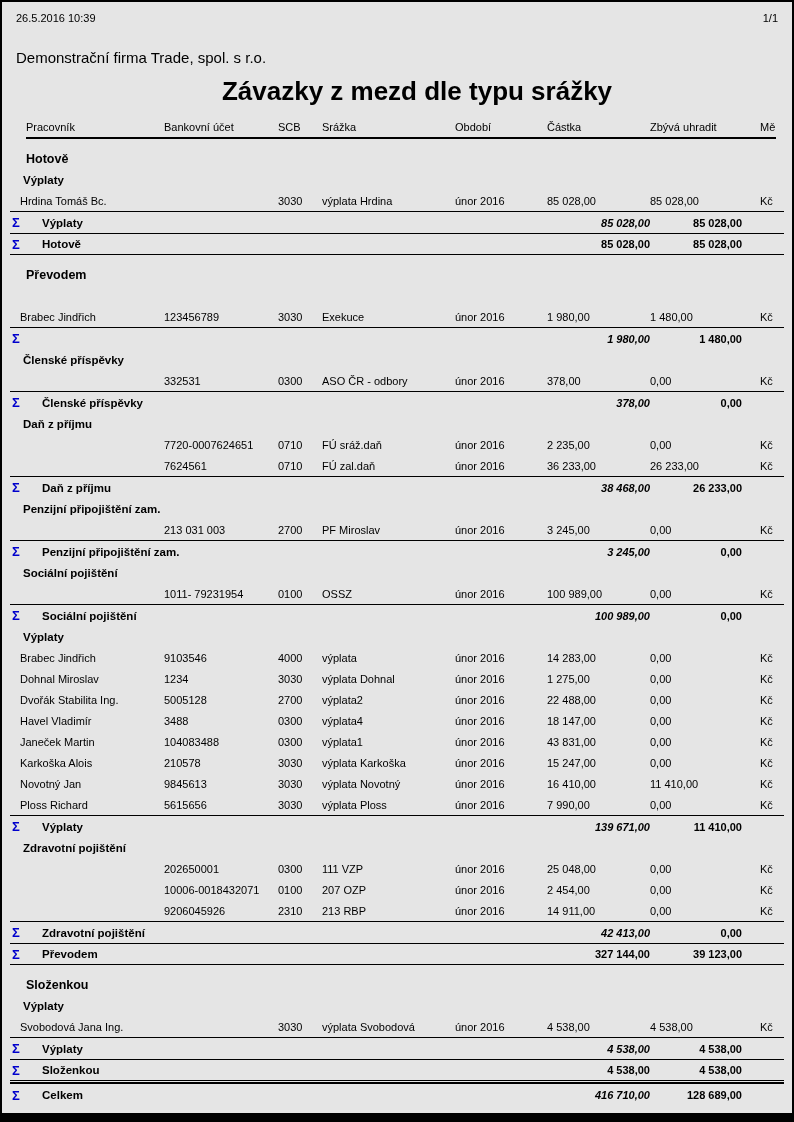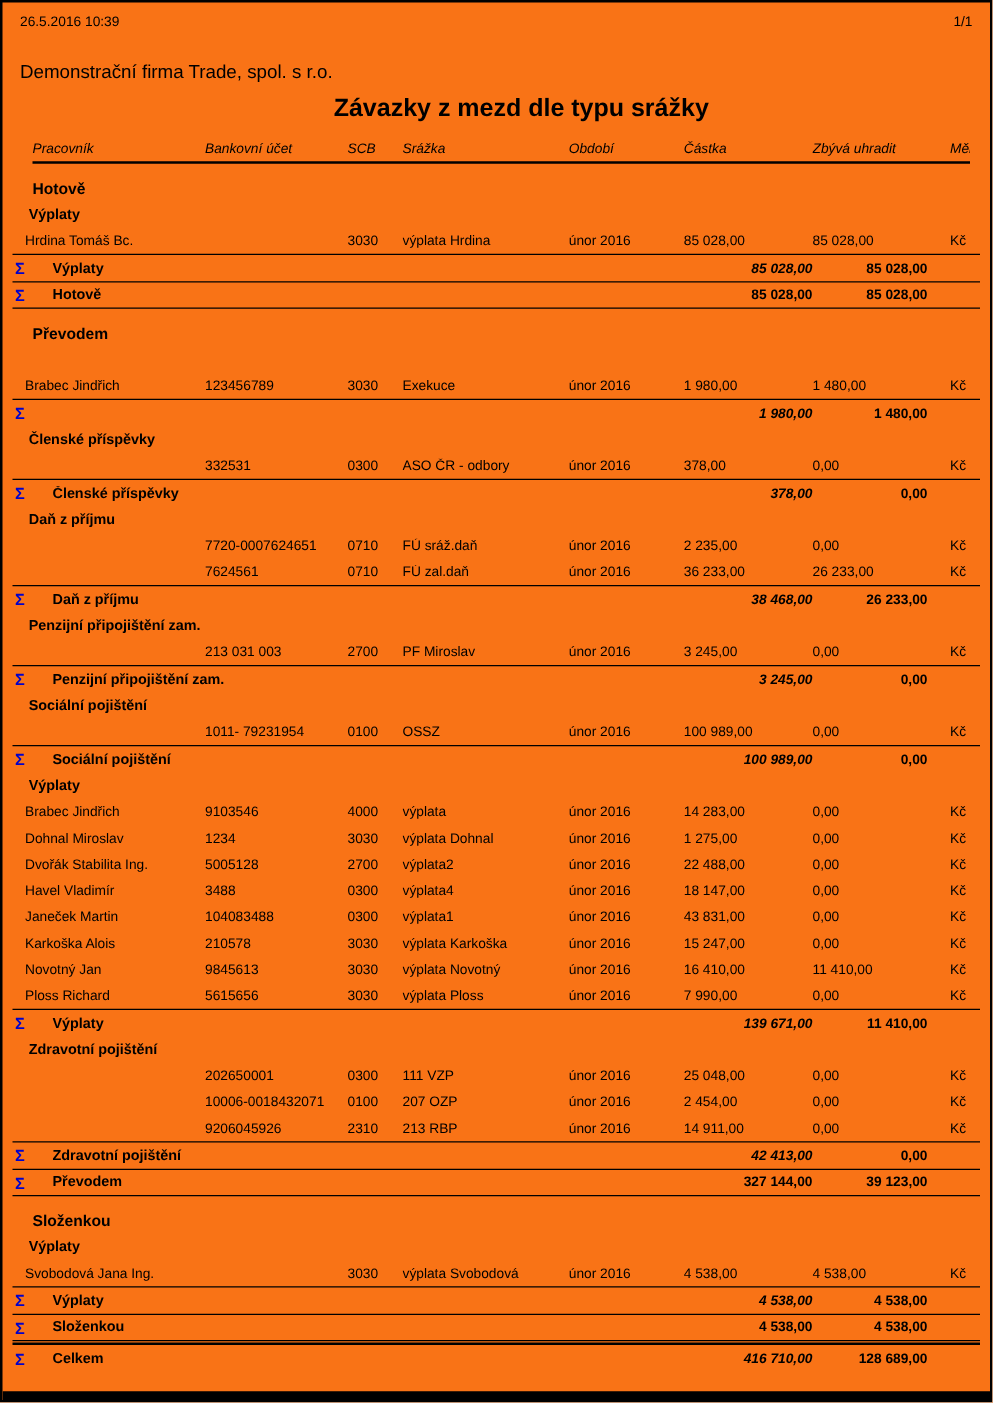--- a/index.html
+++ b/index.html
@@ -1,30 +1,30 @@
 <!DOCTYPE html>
 <html><head>
 <meta charset="utf-8">
 <style>
   html,body { margin:0; padding:0; background:#ffffff; }
   .page {
     position:relative;
     width:794px; height:1122px;
     box-sizing:border-box;
     border:2px solid #000;
-    background:#f97316;
+    background:#e5e5e5;
     color:#000;
     font-family:"Liberation Sans","DejaVu Sans",sans-serif;
     overflow:hidden;
   }
   .bottom-bar { position:absolute; left:0; right:0; bottom:0; height:7px; background:#000; }
 
   .header-meta { display:flex; justify-content:space-between; padding:10px 14px 0 14px; font-size:11px; }
   .company { padding:1px 14px 0 14px; font-size:15px;margin-top:24px; }
-  .title { text-align:center; font-size:20px; font-weight:bold; margin:10px 0 10px 0;padding-left:40px; }
+  .title { text-align:center; font-size:26px; font-weight:bold; margin:10px 0 10px 0;padding-left:40px; }
 
   .content { padding:0 8px; }
 
   .row {
     display:grid;
     box-sizing:border-box;
     grid-template-columns:154px 114px 44px 133px 92px 103px 92px 42px;
     align-items:center;
     height:21px;
     font-size:11px;
@@ -33,21 +33,20 @@
   .c { overflow:hidden; white-space:nowrap; }
   .c-pracovnik { padding-left:10px; }
   .c-castka, .c-zbyva { text-align:left; }
   .c-mena { padding-left:18px; }
 
   .colheader {
     margin-left:16px;
     width:750px;
     grid-template-columns:138px 114px 44px 133px 92px 103px 92px 34px;
     height:22px;
-    font-style:italic;
     border-bottom:2px solid #000;
   }
   .colheader .c-pracovnik { padding-left:0; }
 
   .section-row {
     display:flex; align-items:flex-end;
     box-sizing:border-box;
     height:30px; padding:0 0 3px 16px;
     font-weight:bold; font-size:12.5px;
   }

